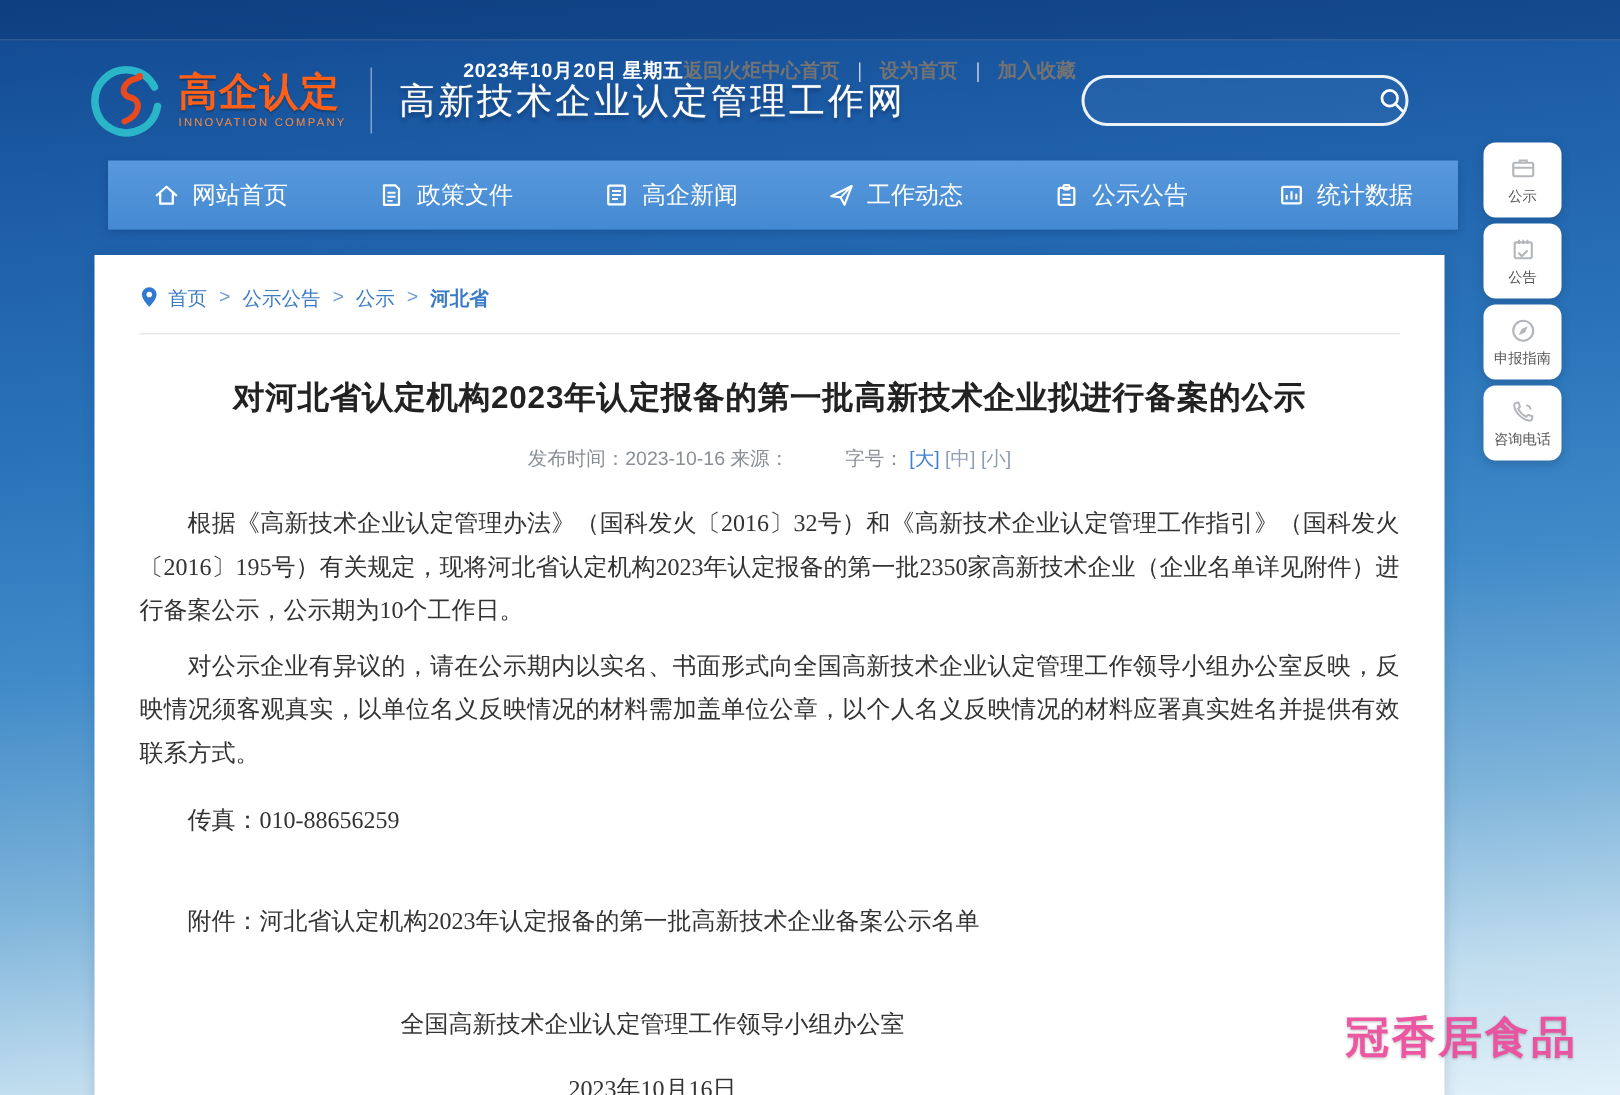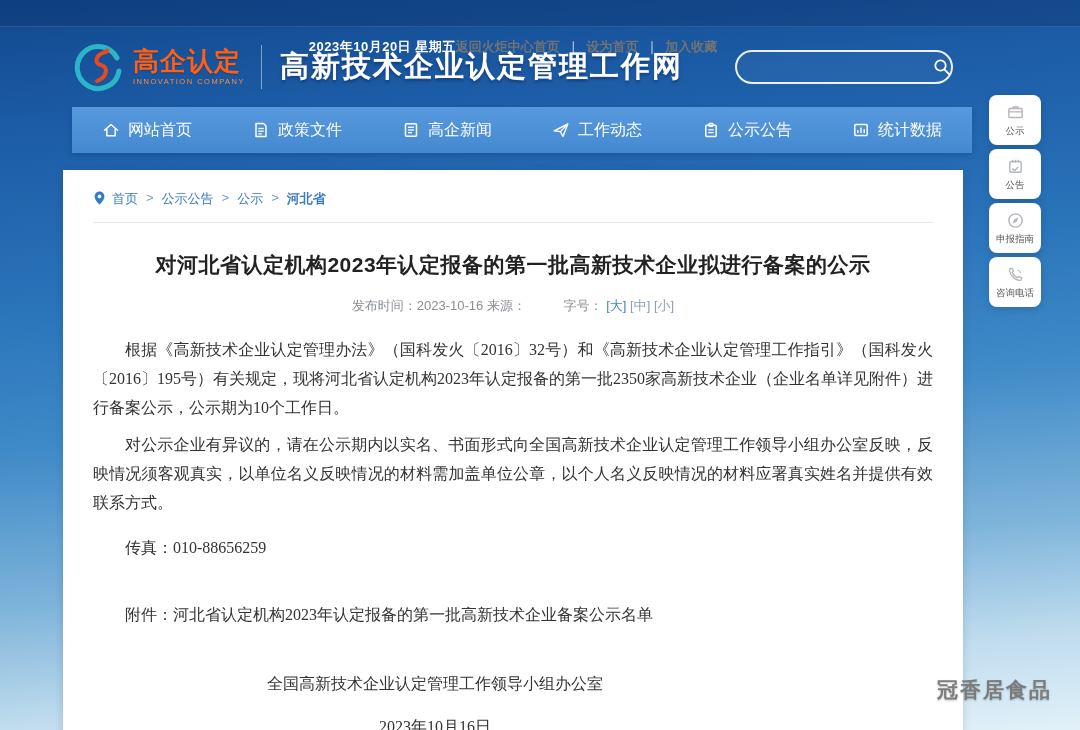--- a/index.html
+++ b/index.html
@@ -17,31 +17,31 @@
     font-size:13px; color:#fff;
   }
   .topbar-inner { position:absolute; left:63px; width:900px; height:27px;
     display:flex; justify-content:center; align-items:center; padding:0 10px;margin-top:33px; }
   .topbar-date { font-weight:bold; letter-spacing:0.5px; }
   .topbar-links { display:flex; align-items:center; gap:7px; font-weight:bold; }
   .topbar-links a { color:#737373; text-decoration:none; cursor:pointer; }
   .topbar-sep { color:rgba(255,255,255,0.85); font-weight:normal; }
   
   .header {
-    position:absolute; top:27px; left:63px; width:900px; height:80px;
+    position:absolute; top:27px; left:49px; width:900px; height:80px;
     display:flex; align-items:center; padding:0 10px;
   }
   .logo-icon { width:52px; height:52px; flex:0 0 auto; }
   .logo-text { margin-left:8px; line-height:1; }
   .logo-main { font-size:26px; font-weight:bold; color:#ff5f16; letter-spacing:1px;
     text-shadow:0 1px 1px rgba(0,0,0,0.25); }
   .logo-sub { font-size:7.5px; color:#ff8b3d; letter-spacing:1.5px; margin-top:4px; }
   .header-divider { width:1px; height:44px; background:rgba(255,255,255,0.45); margin:0 18px 0 16px; }
   .site-title {
-    font-size:29px; font-weight:bold; color:#fff; letter-spacing:2px;
+    font-size:24px; font-weight:normal; color:#fff; letter-spacing:2px;
     text-shadow:0 2px 3px rgba(0,20,60,0.45), 0 0 1px rgba(255,255,255,0.4);
     white-space:nowrap;
     text-align:right;
   }
   .search-box {
     margin-left:auto; width:218px; height:34px; border:2px solid rgba(255,255,255,0.92);
     border-radius:18px; display:flex; align-items:center; padding:0 10px 0 14px;
     background:rgba(255,255,255,0.04);
   }
   .search-input { flex:1; background:transparent; border:none; outline:none;
@@ -89,21 +89,21 @@
     font-size:16px; color:#333; line-height:29px; }
   .article-body p { text-indent:2em; text-align:justify; }
   .p-gap { margin-top:8px; }
   .fax-line { text-indent:2em; margin-top:16px; }
   .attach-line { text-indent:2em; margin-top:38px; }
   .sign-line { text-align:center; margin-top:40px; transform:translateX(-78px);font-family:Liberation Serif, serif; }
   .sign-date { text-align:center; margin-top:14px; transform:translateX(-78px); }
   
   .watermark {
     position:absolute; right:28px; bottom:18px; display:flex; align-items:flex-start; gap:10px;
-    color:#737373; font-size:21px; font-weight:bold; letter-spacing:2px;
+    color:#ec4899; font-size:29px; font-weight:bold; letter-spacing:2px;
     text-shadow:0 1px 2px rgba(90,90,90,0.45); opacity:0.92; pointer-events:none;
   }
   .wm-icon { width:44px; height:36px; }
 </style>
 </head>
 <body>
 
 <div class="topbar">
   <div class="topbar-inner">
     <span class="topbar-date">2023年10月20日 星期五</span>

